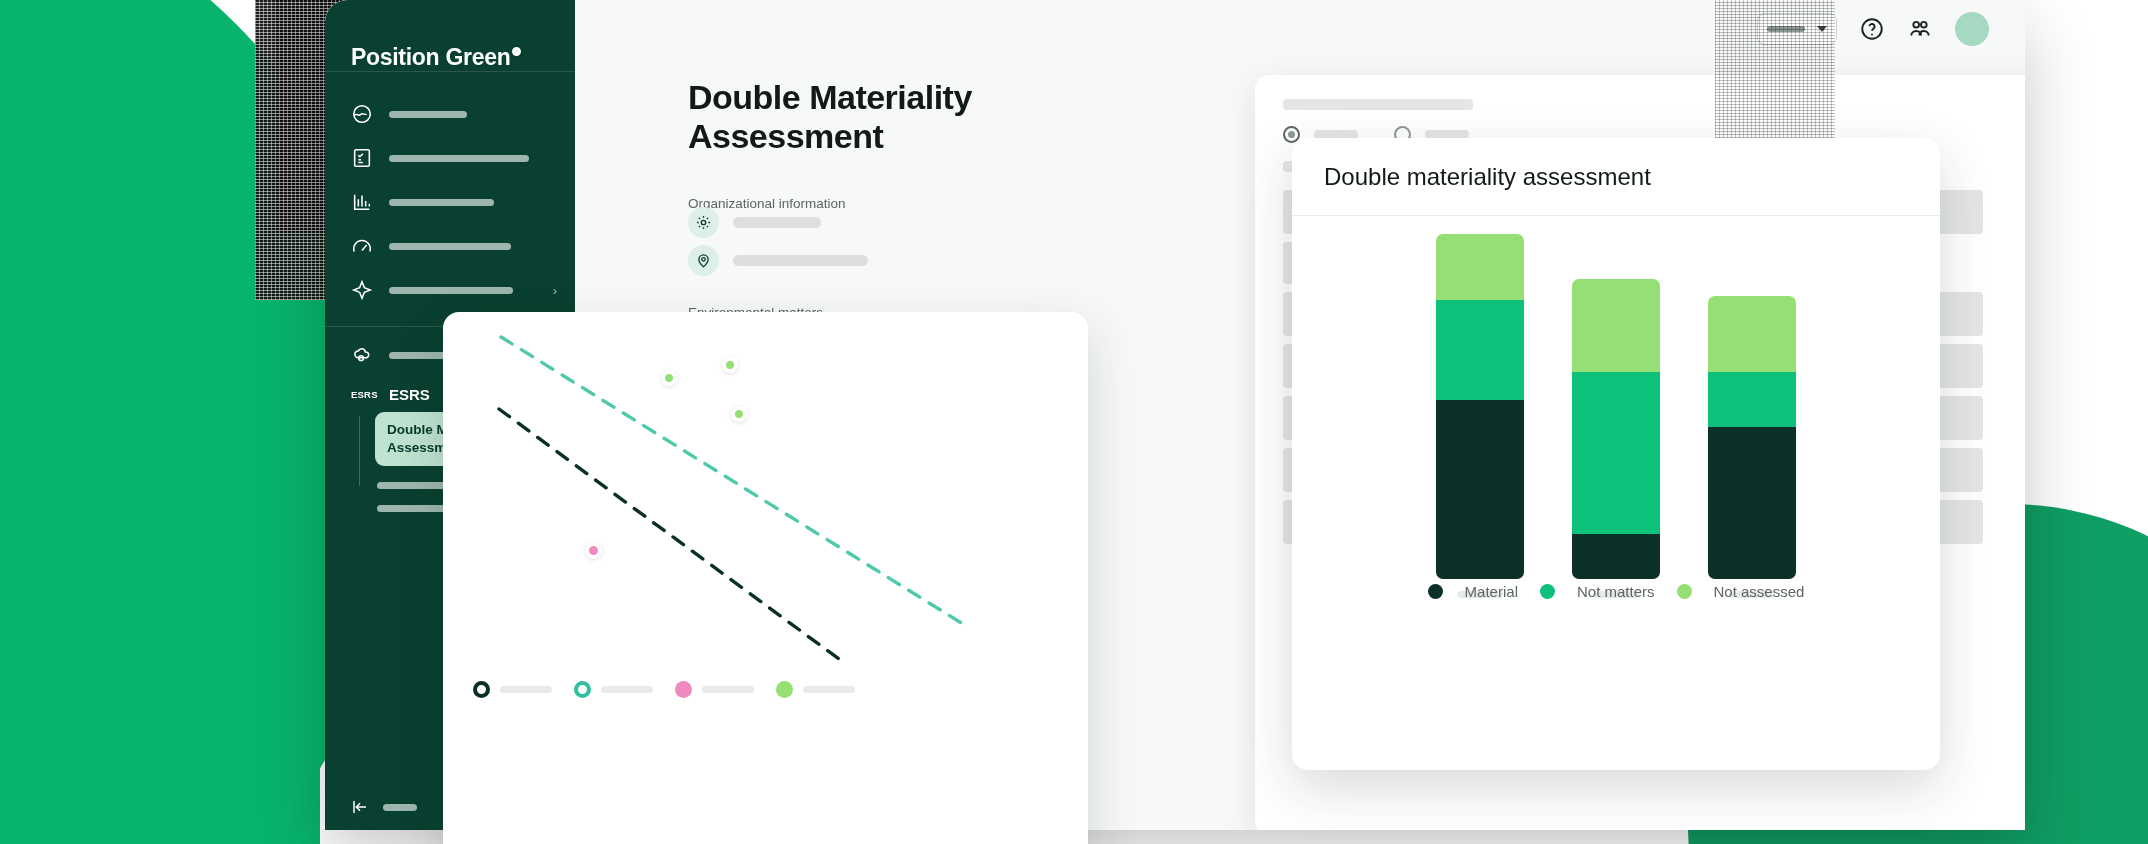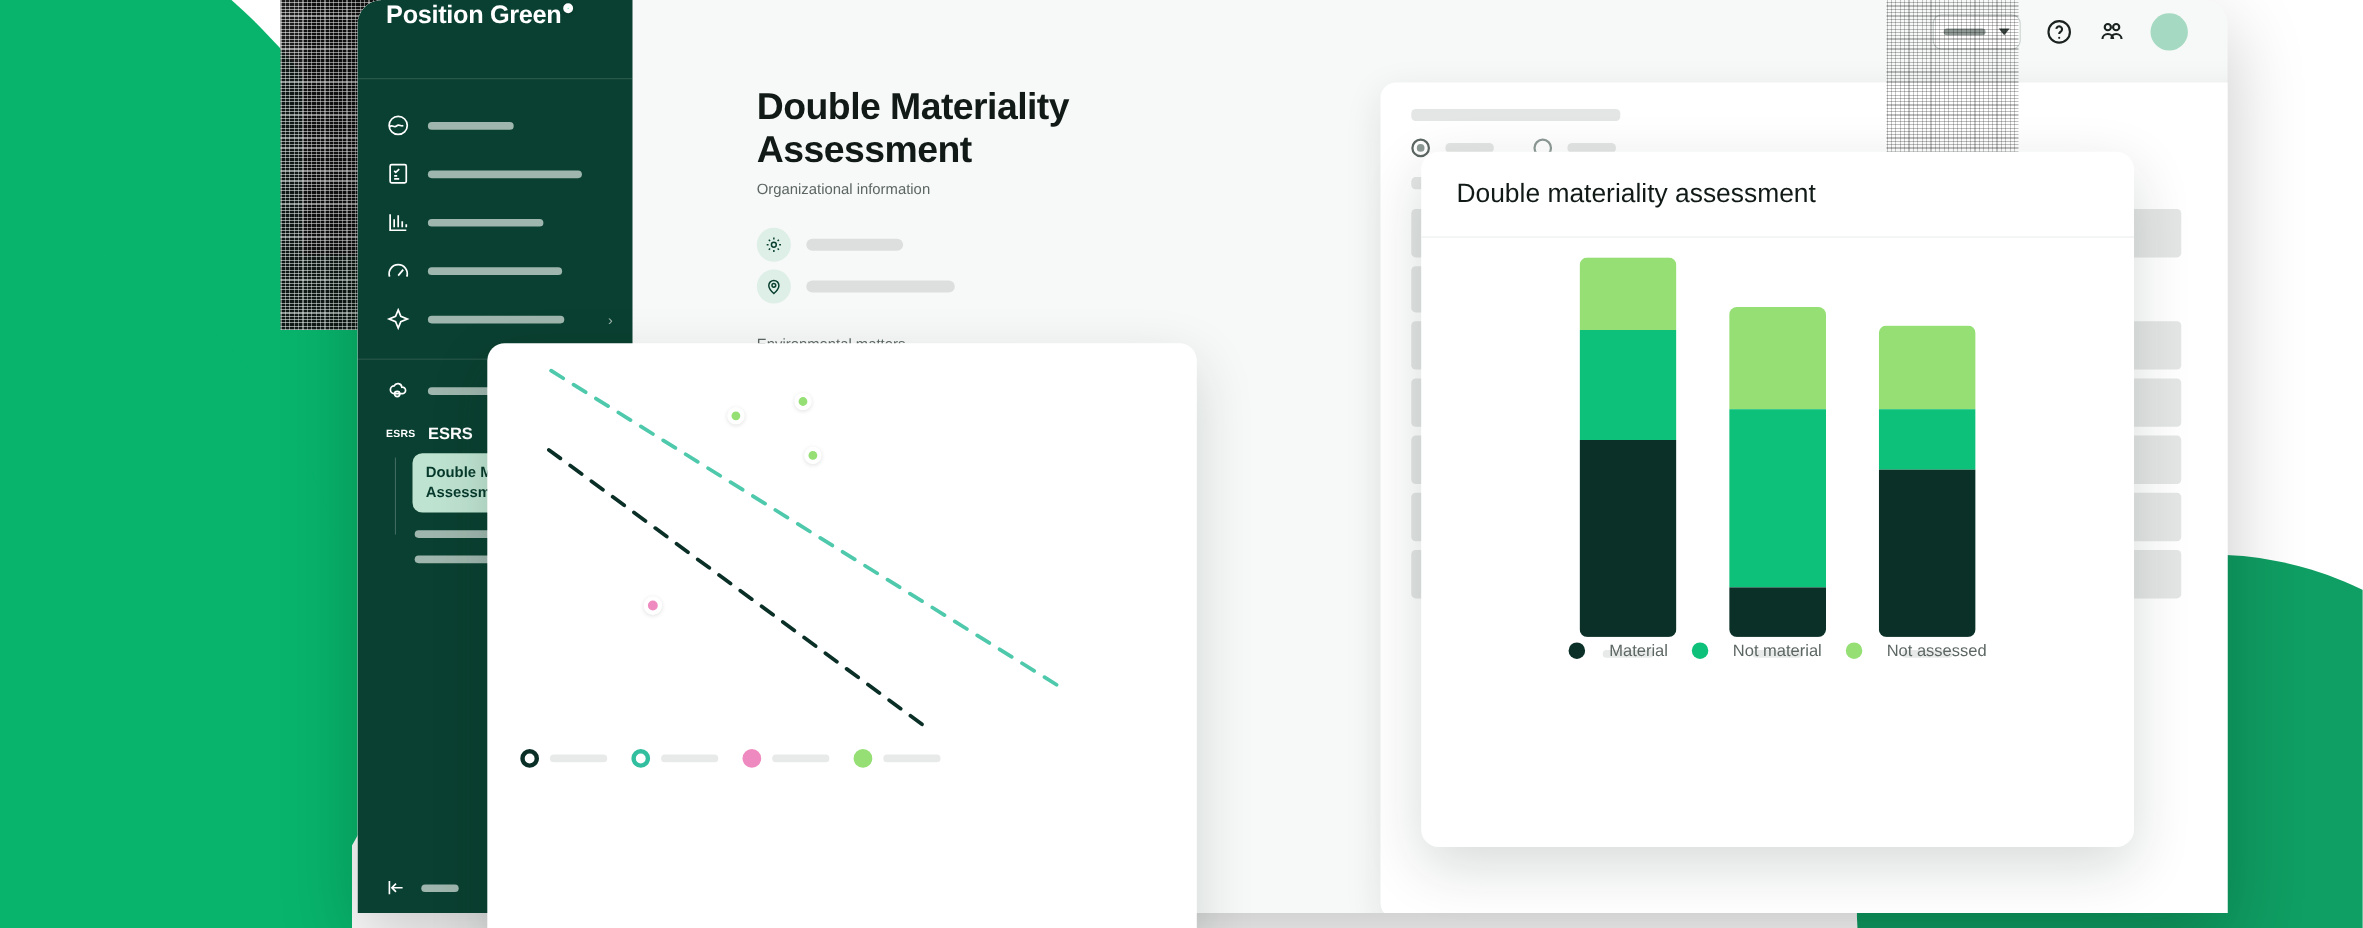--- a/index.html
+++ b/index.html
@@ -60,21 +60,21 @@
     box-shadow: 0 26px 70px rgba(0,0,0,.22);
   }
 
   
   .sidebar {
     position: absolute; left: 0; top: 0;
     width: 250px; height: 830px;
     background: #0a4031;
     border-radius: 22px 0 0 0;
   }
-  .sidebar-top { height: 72px; display: flex; align-items: flex-start; padding: 0 26px;
+  .sidebar-top { height: 72px; display: flex; align-items: flex-end; padding: 0 26px;
     border-bottom: 1px solid rgba(255,255,255,.13); }
   .logo { color: #fff; font-size: 23px; font-weight: 700; letter-spacing: -.3px; position: relative; }
   .logo .dot { display:inline-block; width:9px; height:9px; border-radius:50%;
     background:#08cf7c; position: relative; top:-9px; left:2px; }
 
   .nav { padding: 20px 0 0 0; }
   .nav-item { display:flex; align-items:center; gap:16px; padding: 11px 26px; position:relative; }
   .nav-ico { width: 22px; height: 22px; flex: 0 0 22px; color: #fff; }
   .nav-ico svg { width: 22px; height: 22px; display:block; }
   .bar { height: 7px; border-radius: 4px; background: #9eb6ad; }
@@ -106,21 +106,21 @@
   .select-pill .bar { width: 38px; background:#8f9995; height:6px; }
   .chev { width:0;height:0;border-left:5px solid transparent;border-right:5px solid transparent;border-top:6px solid #3b4542; }
   .icon-btn { width: 26px; height:26px; color:#1b2320; }
   .icon-btn svg { width:26px; height:26px; display:block; }
   .avatar { width: 34px; height:34px; border-radius:50%; background:#a5d9c2; }
 
   
   .main-title { position:absolute; left: 363px; top: 78px; width: 330px;
     font-size: 34px; line-height: 1.16; font-weight: 700; color:#111a17; letter-spacing:-.5px; }
   .sec-label { position:absolute; left: 363px; font-size:13.5px; color:#5c6663; }
-  .org-label { top: 164px; }
+  .org-label { top: 196px; }
   .env-label { top: 305px; }
   .org-row { position:absolute; left: 363px; display:flex; align-items:center; gap:14px; }
   .org-row-1 { top: 207px; }
   .org-row-2 { top: 245px; }
   .circ-ico { width: 31px; height:31px; border-radius:50%; background:#ddefe6;
     display:flex; align-items:center; justify-content:center; color:#0a4031; }
   .circ-ico svg { width:17px; height:17px; display:block; }
   .sk { height: 11px; border-radius: 6px; background:#dcdfde; }
 
   
@@ -433,21 +433,21 @@
             <div class="xtick"></div>
           </div>
         </div>
       <div class="chart-legend" id="chart-legend">
           <div class="lg-item">
             <span class="lg-sw" style="background: rgb(10, 48, 40);"></span>
             <span>Material</span>
           </div>
           <div class="lg-item">
             <span class="lg-sw" style="background: rgb(14, 193, 122);"></span>
-            <span>Not material</span>
+            <span>Not matters</span>
           </div>
           <div class="lg-item">
             <span class="lg-sw" style="background: rgb(149, 223, 116);"></span>
             <span>Not assessed</span>
           </div>
         </div>
     </div>
   </div>
 
 </div>

